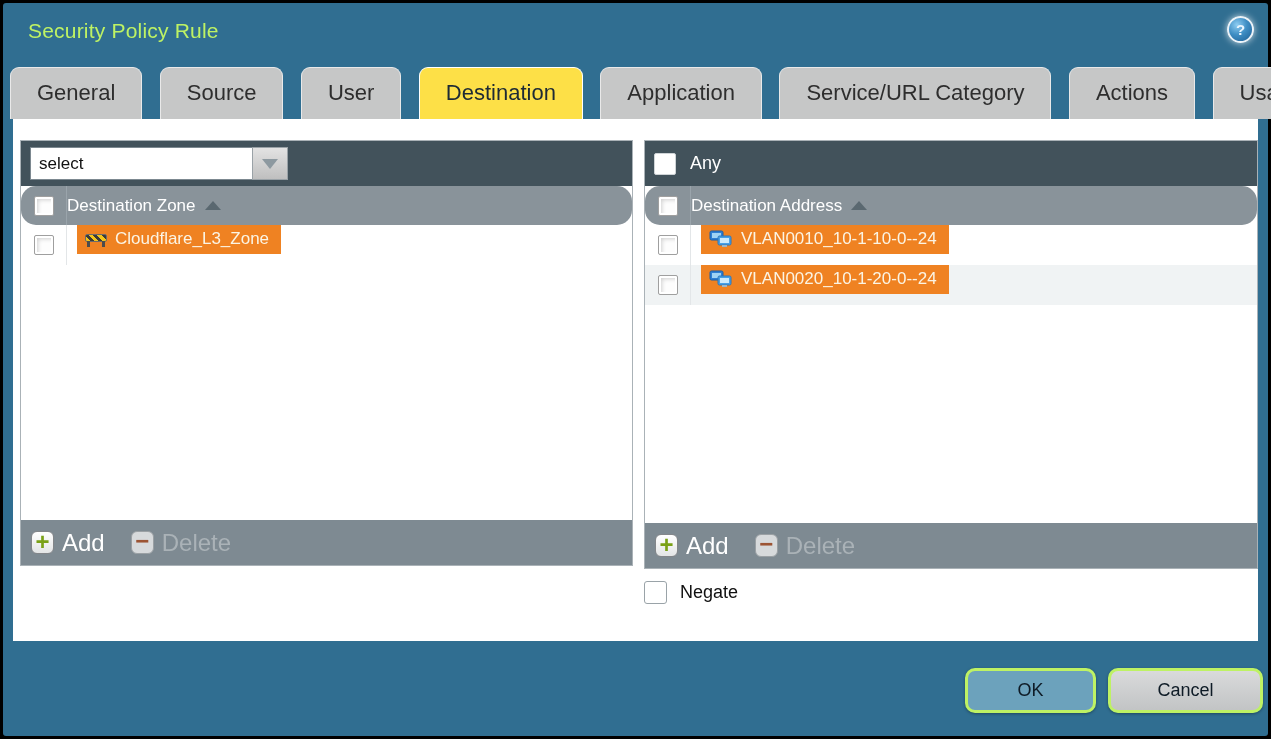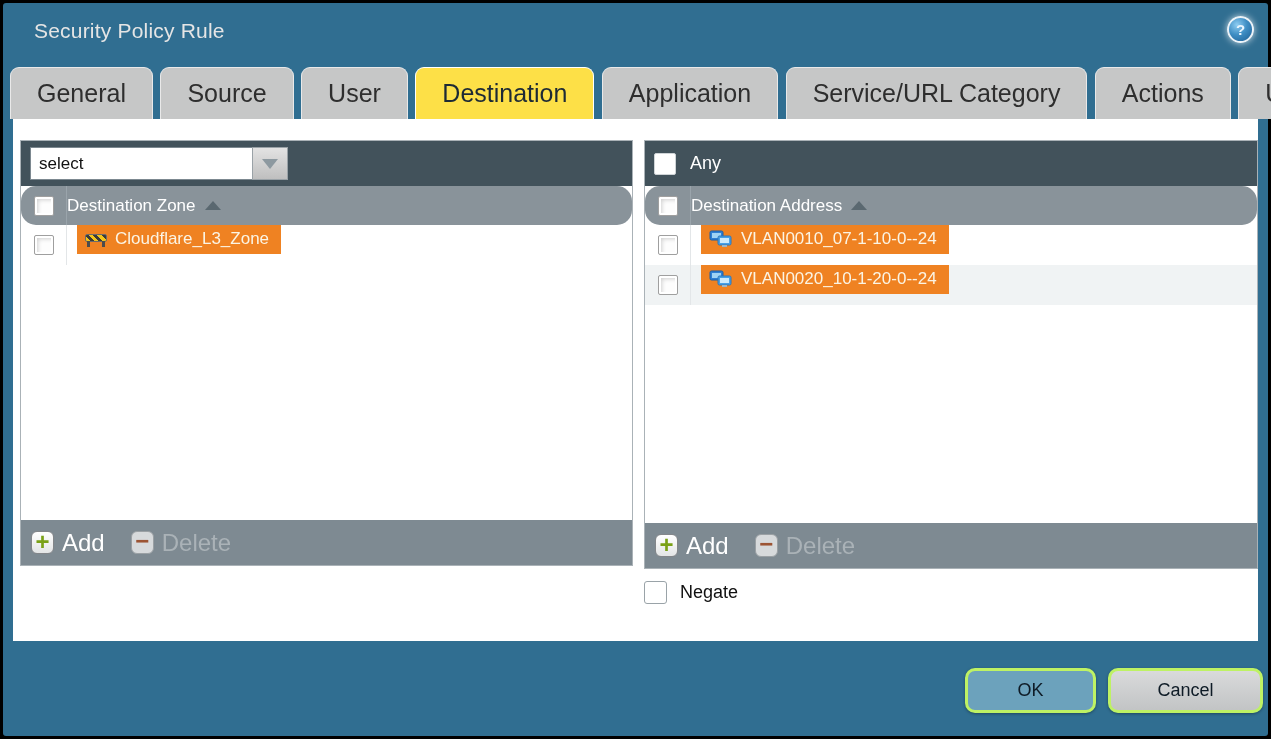--- a/index.html
+++ b/index.html
@@ -1,30 +1,30 @@
 <!DOCTYPE html>
 <html><head>
 <meta charset="utf-8">
 <style>
   * { margin:0; padding:0; box-sizing:border-box; }
   html,body { width:1271px; height:739px; background:#000; font-family:"Liberation Sans", sans-serif; }
   #stage { position:relative; width:1271px; height:739px; background:#000; overflow:hidden; }
   #frame { position:absolute; inset:3px; background:#306e91; border-radius:3px; }
 
   
-  .title { position:absolute; left:31px; top:16px; color:#e5e5e5; font-size:21px; letter-spacing:.2px; }
+  .title { position:absolute; left:25px; top:16px; color:#bef264; font-size:21px; letter-spacing:.2px; }
   .help { position:absolute; right:14px; top:13px; width:27px; height:27px; border-radius:50%;
           background:radial-gradient(circle at 35% 30%, #8ecdf2 0%, #3f8ec4 45%, #1c5d93 100%);
           border:2px solid rgba(255,255,255,.9); box-shadow:0 0 7px rgba(255,255,255,.75);
           color:#eaf6ff; font-size:15px; font-weight:bold; text-align:center; line-height:23px; cursor:pointer; }
 
   
   .tabbar { position:absolute; left:7px; top:64px; height:52px; white-space:nowrap; }
   .tab { display:inline-block; vertical-align:bottom; height:52px; line-height:50px; padding:0 26px;
-         margin-right:3px; background:#c6c7c7; color:#2e2e2e; font-size:25px;
+         margin-right:13px; background:#c6c7c7; color:#2e2e2e; font-size:22px;
          border:1px solid #e9e9e9; border-bottom:none; border-radius:9px 9px 0 0; cursor:pointer; }
   .tab.active { background:#fde047; color:#1d2a35; border-color:#ffffff; }
 
   
   .content { position:absolute; left:10px; top:116px; width:1245px; height:522px; background:#ffffff; }
 
   .panel { position:absolute; display:flex; flex-direction:column; border:1px solid #aab2b7; background:#fff; }
   #panel-left  { left:7px;  top:21px; width:613px; height:426px; }
   #panel-right { left:631px; top:21px; width:614px; height:429px; }
 
@@ -172,21 +172,21 @@
               <div class="cb"></div>
             </div>
             <span class="chip">
               <svg class="net-ico" width="24" height="18" viewBox="0 0 24 18">
                 <rect x="1" y="1" width="13" height="9" rx="1.5" fill="#2f7fd4" stroke="#1b5fa8"></rect>
                 <rect x="3" y="3" width="9" height="5" fill="#9fd3f5"></rect>
                 <rect x="9" y="6" width="13" height="9" rx="1.5" fill="#49a0e6" stroke="#2b77bd"></rect>
                 <rect x="11" y="8" width="9" height="5" fill="#cdeafc"></rect>
                 <rect x="13" y="15" width="5" height="2" fill="#9fb6c6"></rect>
               </svg>
-              <span>VLAN0010_07-1-10-0--24</span>
+              <span>VLAN0010_10-1-10-0--24</span>
             </span>
           </div>
           <div class="row alt">
             <div class="cb-cell">
               <div class="cb"></div>
             </div>
             <span class="chip">
               <svg class="net-ico" width="24" height="18" viewBox="0 0 24 18">
                 <rect x="1" y="1" width="13" height="9" rx="1.5" fill="#2f7fd4" stroke="#1b5fa8"></rect>
                 <rect x="3" y="3" width="9" height="5" fill="#9fd3f5"></rect>

